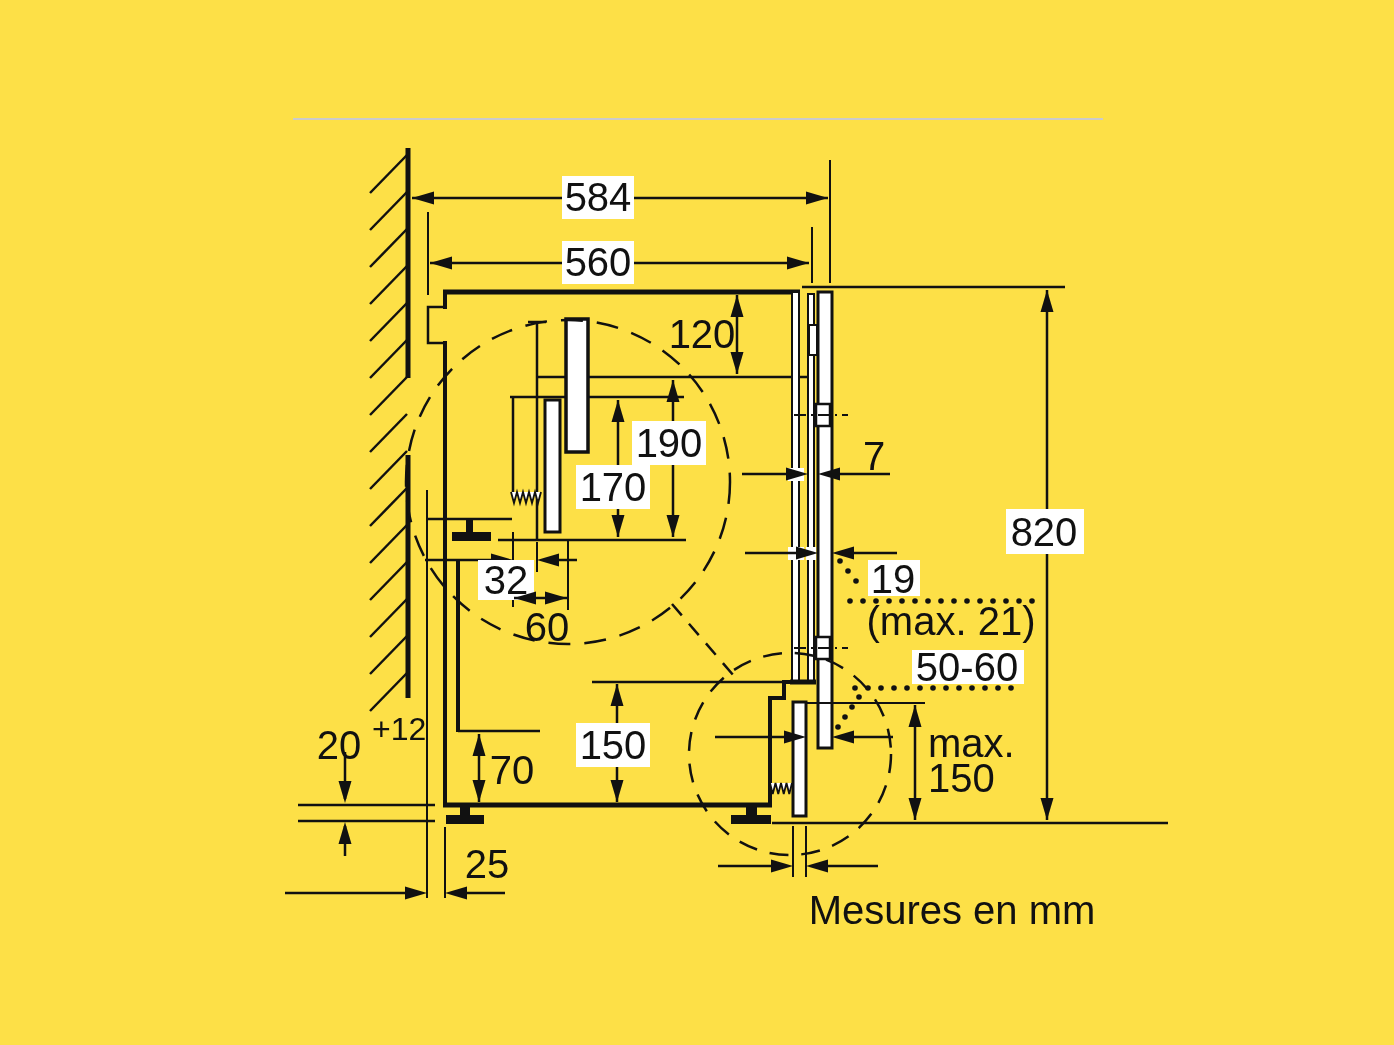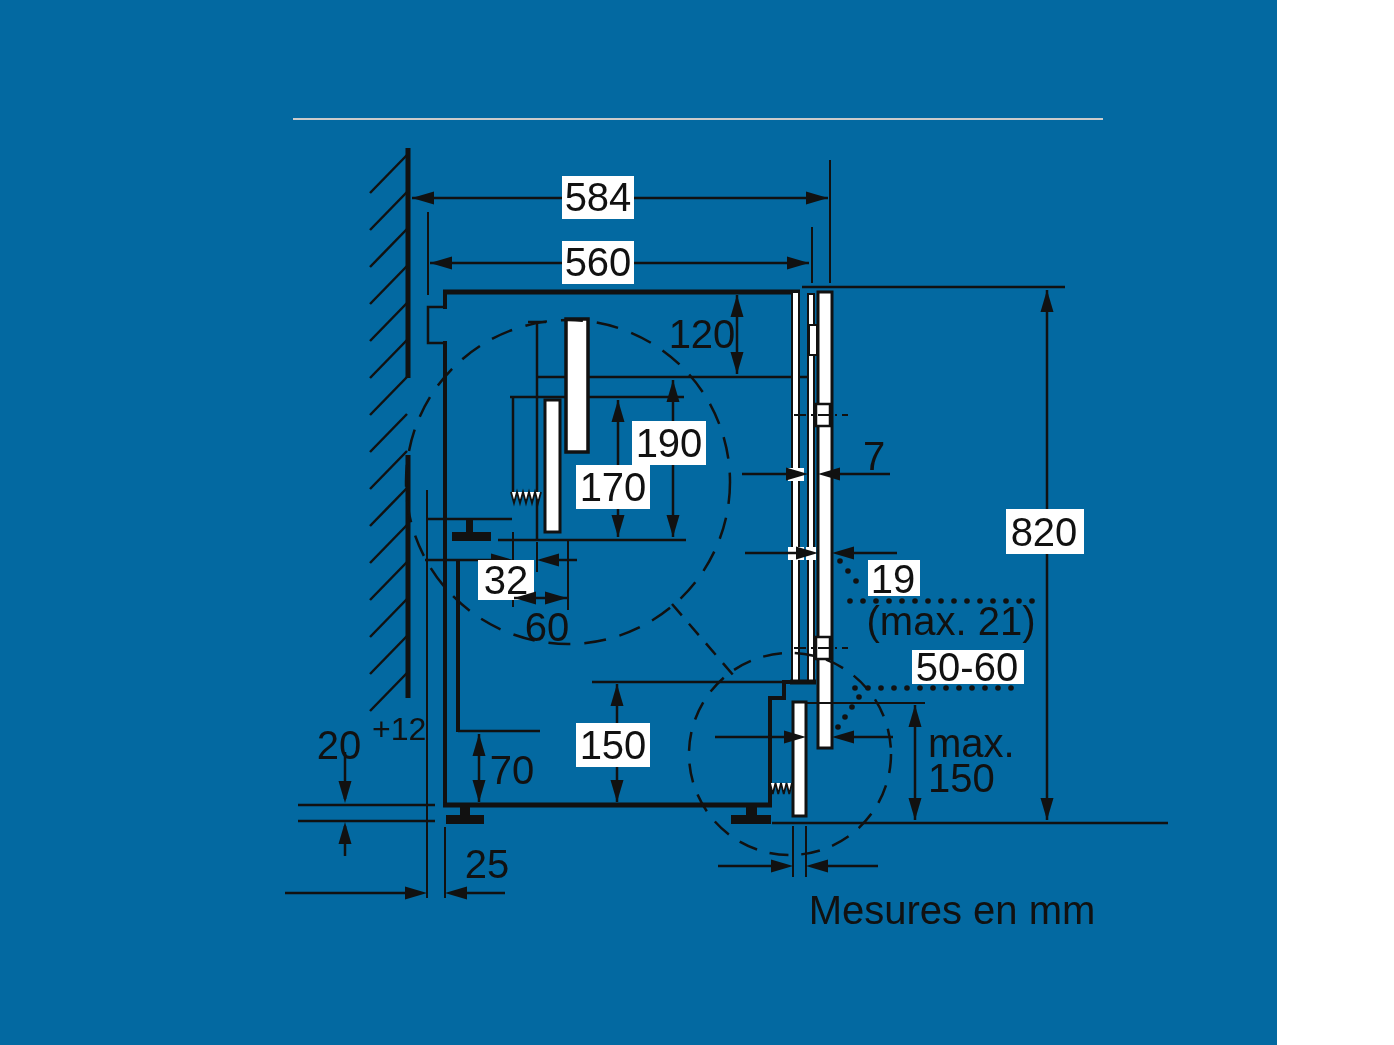--- a/index.html
+++ b/index.html
@@ -1,16 +1,16 @@
 <!DOCTYPE html>
 <html><head>
 <meta charset="utf-8">
 <style>
   html,body{margin:0;padding:0;background:#ffffff;}
-  .page{position:relative;width:1277px;height:1045px;background:#0369a1;overflow:hidden;}
+  .page{position:relative;width:1394px;height:1045px;background:#fde047;overflow:hidden;}
   svg{position:absolute;left:0;top:0;}
   svg text{font-family:"Liberation Sans","DejaVu Sans",sans-serif;fill:#111;font-size:40px;}
   svg text.sup{font-size:32px;}
   .thin{stroke:#111;stroke-width:2.5;fill:none;}
   .ext{stroke:#111;stroke-width:2;fill:none;}
   .thick4{stroke:#111;stroke-width:4;fill:none;}
   .thick5{stroke:#111;stroke-width:5;fill:none;}
   .whitebox{fill:#fff;stroke:#111;}
   .arrow{fill:#111;stroke:none;}
   .dot{fill:#111;stroke:none;}

